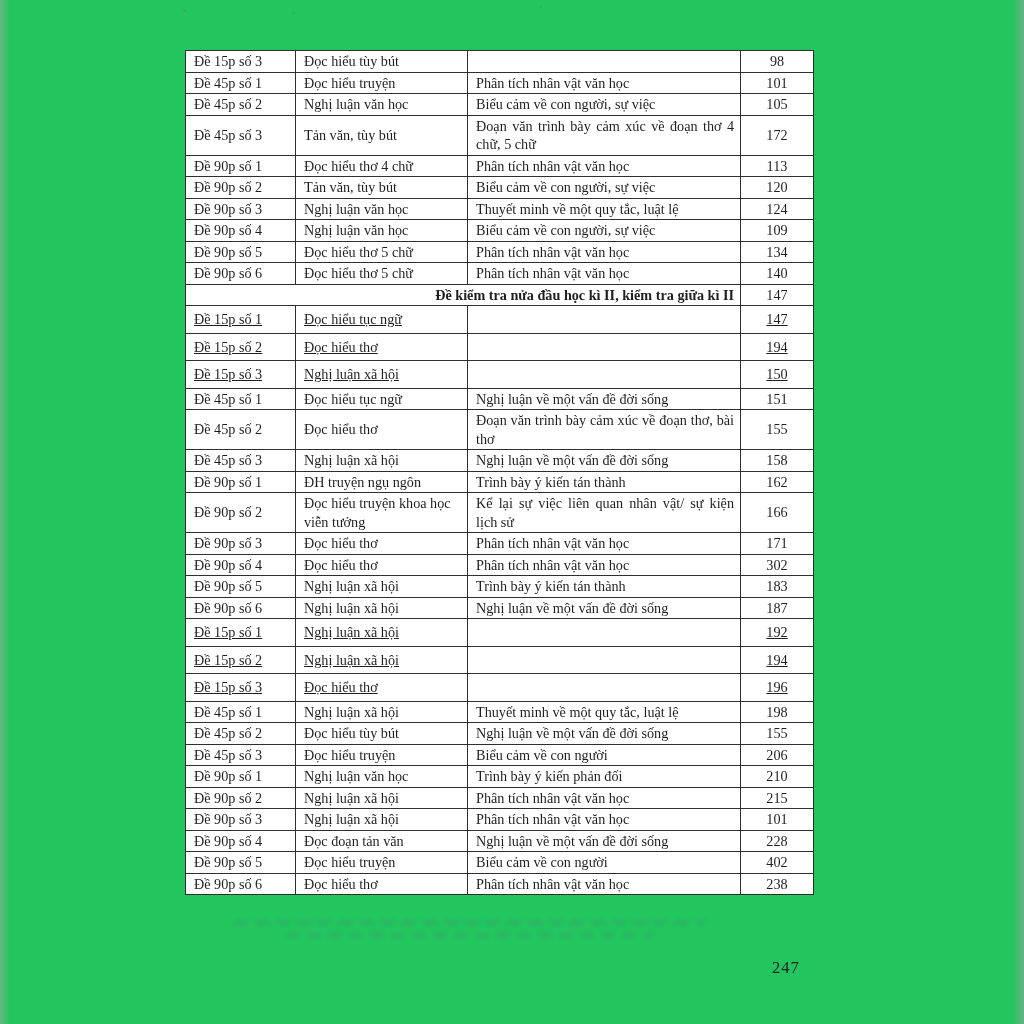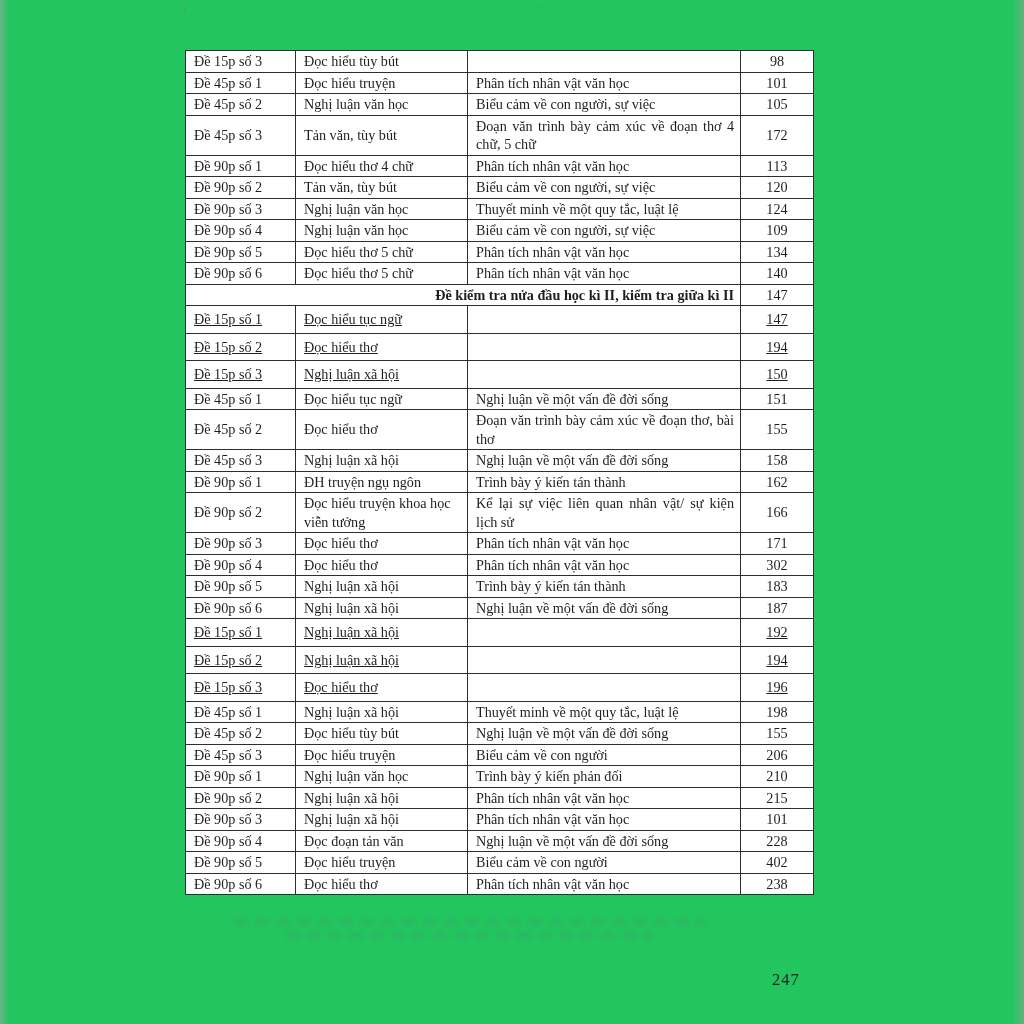--- a/index.html
+++ b/index.html
@@ -51,21 +51,21 @@
   .ghost-line {
     height:5px; margin-bottom:8px;
     filter:blur(2px); opacity:.22;
     background:repeating-linear-gradient(90deg,
       rgba(100,100,135,.85) 0 12px, rgba(100,100,135,0) 12px 21px);
   }
   .ghost-line.short { width:78%; margin-left:11%; }
 
   .page-number {
     position:absolute; left:772px; top:958px;
-    font-size:16.5px; letter-spacing:1px; color:#222;margin-top:12px;
+    font-size:16.5px; letter-spacing:1px; color:#222;
   }
 </style>
 </head>
 <body>
 
 <div class="scan-page">
   <div class="edge-left"></div>
   <div class="edge-right"></div>
   <span class="speck s1"></span>
   <span class="speck s2"></span>

